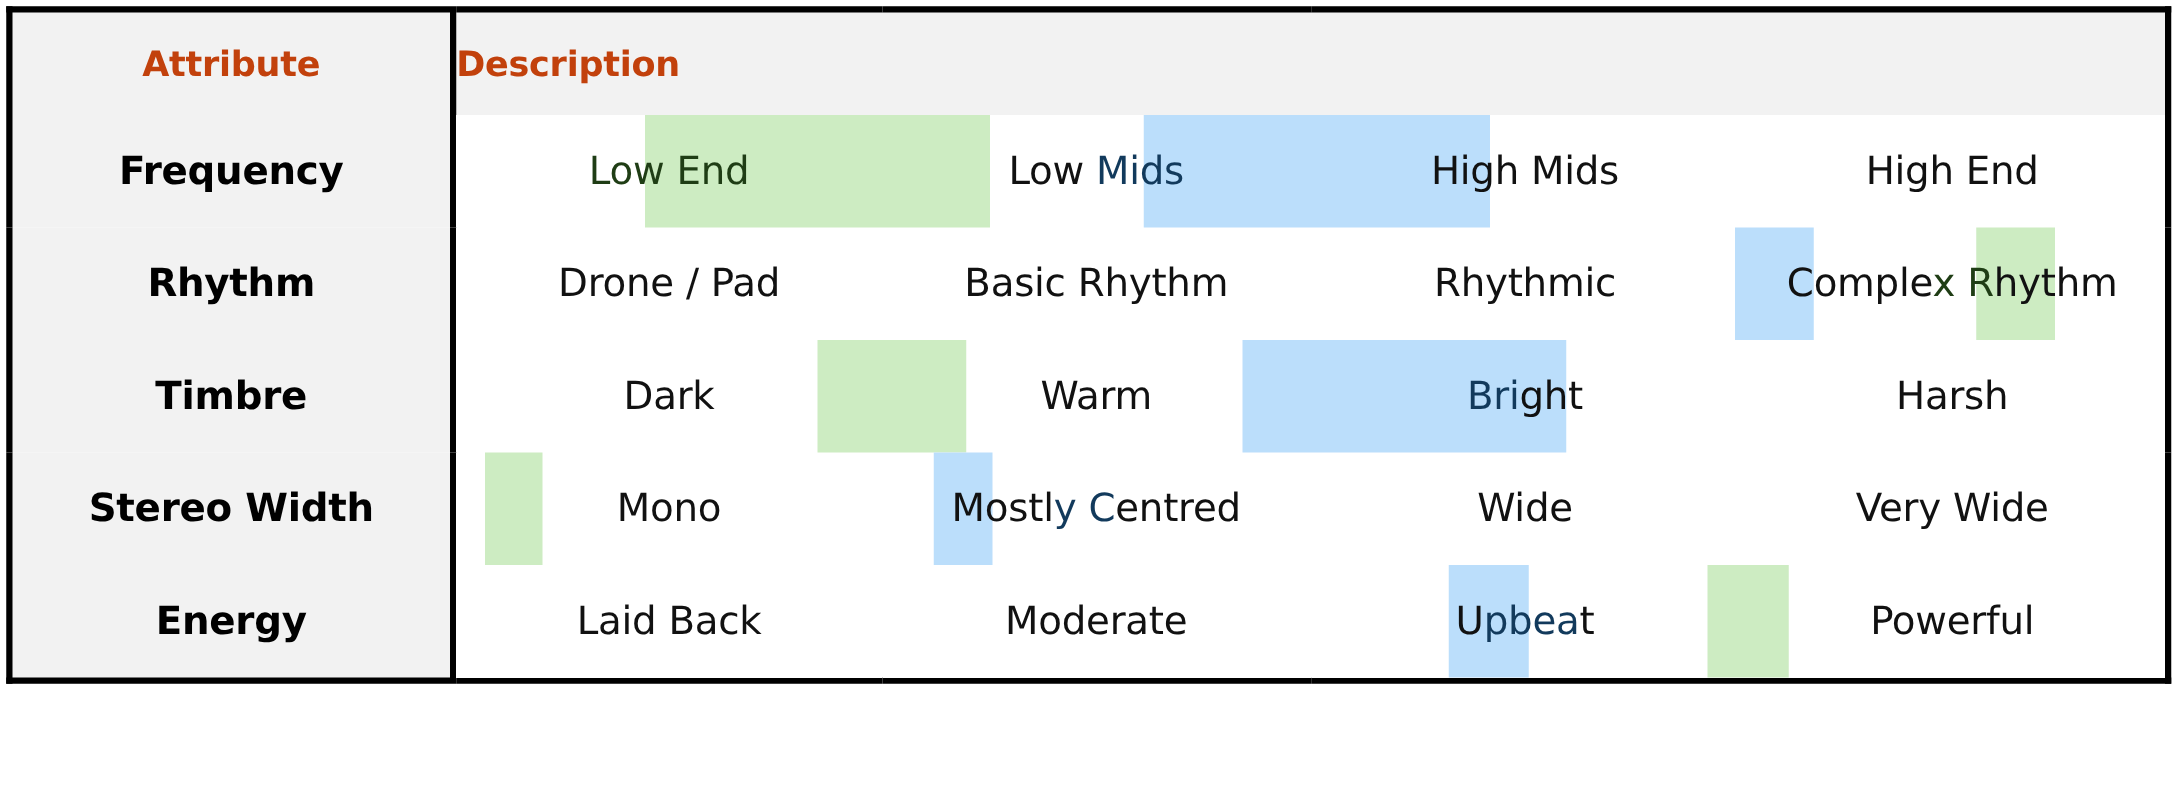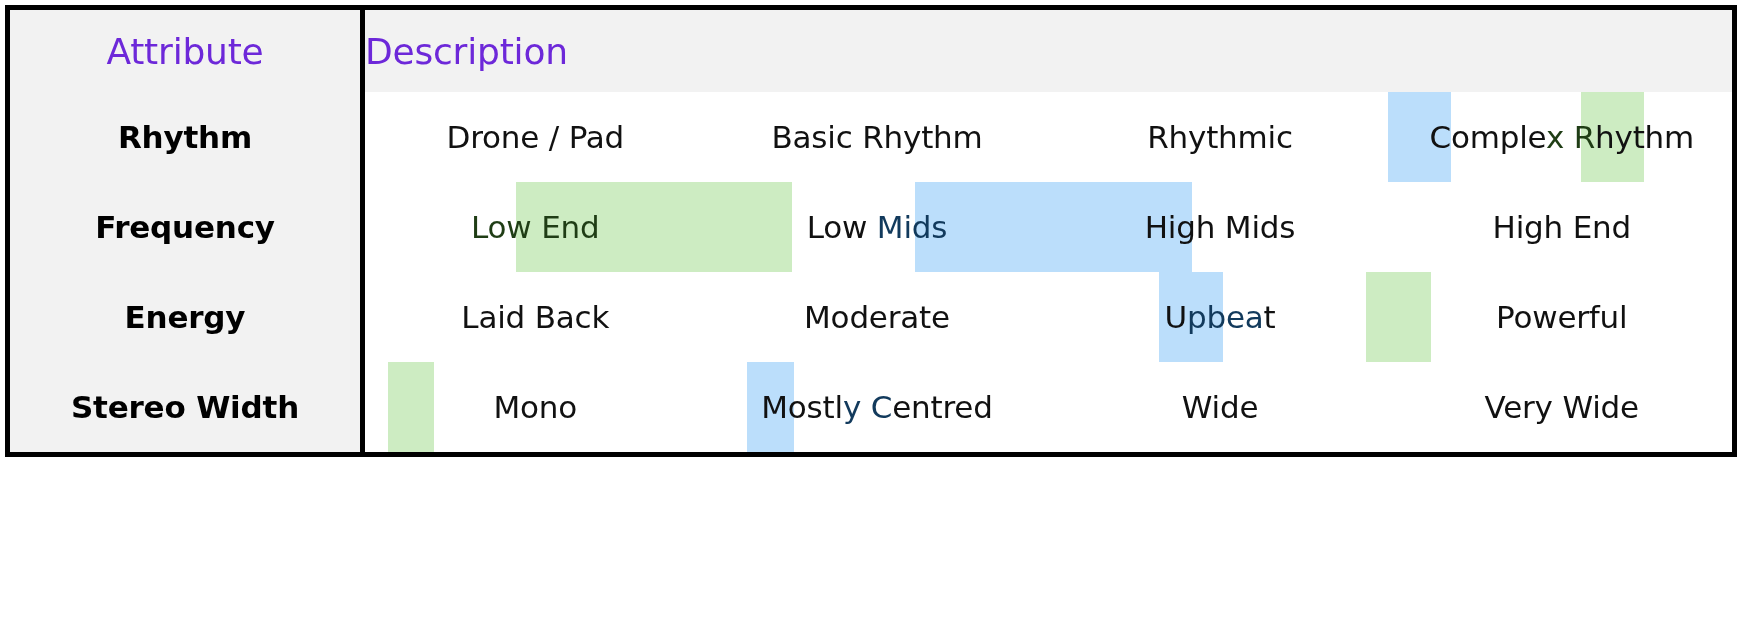--- a/index.html
+++ b/index.html
@@ -42,23 +42,23 @@
     border-bottom: 5px solid #000000;
   }
   .hdr-attr {
     border-right: 5px solid #000000 !important;
     text-align: center;
   }
   .hdr-desc {
     text-align: left;
   }
   .hdr-txt {
-    font-weight: normal;
-    font-size: 36px;
-    color: #6d28d9;
+    font-weight: bold;
+    font-size: 28px;
+    color: #c2410c;
     letter-spacing: -0.2px;
   }
 
   .body-row td {
     height: 90px;
     border-bottom: 5px solid #000000;
     background: #ffffff;
     vertical-align: middle;
   }
   .body-row:last-child td {
@@ -129,54 +129,64 @@
     <tbody id="table-body">
       <tr class="hdr-row">
         <td class="hdr-attr">
           <span class="hdr-txt">Attribute</span>
         </td>
         <td class="hdr-desc" colspan="4">
           <span class="hdr-txt">Description</span>
         </td>
       </tr>
     <tr class="body-row">
+          <td class="attr-cell"><span class="attr-label">Frequency</span></td>
+          <td class="desc-cell"><div class="hl-layer">
+              <div class="hl green" style="left: 151px; width: 276px;"></div>
+              <div class="hl blue" style="left: 550px; width: 277px;"></div>
+            </div><span class="desc-label"><span class="txt-green">Low End</span></span></td>
+          <td class="desc-cell"><span class="desc-label"><span>Low </span><span class="txt-blue">Mids</span></span></td>
+          <td class="desc-cell"><span class="desc-label"><span>High Mids</span></span></td>
+          <td class="desc-cell last-col"><span class="desc-label"><span>High End</span></span></td>
+        </tr>
+        <tr class="body-row">
           <td class="attr-cell"><span class="attr-label">Rhythm</span></td>
           <td class="desc-cell"><div class="hl-layer">
               <div class="hl blue" style="left: 1023px; width: 63px;"></div>
               <div class="hl green" style="left: 1216px; width: 63px;"></div>
             </div><span class="desc-label"><span>Drone / Pad</span></span></td>
           <td class="desc-cell"><span class="desc-label"><span>Basic Rhythm</span></span></td>
           <td class="desc-cell"><span class="desc-label"><span>Rhythmic</span></span></td>
           <td class="desc-cell last-col"><span class="desc-label"><span>Comple</span><span class="txt-green">x R</span><span>hythm</span></span></td>
         </tr>
         <tr class="body-row">
-          <td class="attr-cell"><span class="attr-label">Frequency</span></td>
+          <td class="attr-cell"><span class="attr-label">Timbre</span></td>
           <td class="desc-cell"><div class="hl-layer">
-              <div class="hl green" style="left: 151px; width: 276px;"></div>
-              <div class="hl blue" style="left: 550px; width: 277px;"></div>
-            </div><span class="desc-label"><span class="txt-green">Low End</span></span></td>
-          <td class="desc-cell"><span class="desc-label"><span>Low </span><span class="txt-blue">Mids</span></span></td>
-          <td class="desc-cell"><span class="desc-label"><span>High Mids</span></span></td>
-          <td class="desc-cell last-col"><span class="desc-label"><span>High End</span></span></td>
+              <div class="hl green" style="left: 289px; width: 119px;"></div>
+              <div class="hl blue" style="left: 629px; width: 259px;"></div>
+            </div><span class="desc-label"><span>Dark</span></span></td>
+          <td class="desc-cell"><span class="desc-label"><span>Warm</span></span></td>
+          <td class="desc-cell"><span class="desc-label"><span class="txt-blue">Bri</span><span>ght</span></span></td>
+          <td class="desc-cell last-col"><span class="desc-label"><span>Harsh</span></span></td>
+        </tr>
+        <tr class="body-row">
+          <td class="attr-cell"><span class="attr-label">Stereo Width</span></td>
+          <td class="desc-cell"><div class="hl-layer">
+              <div class="hl green" style="left: 23px; width: 46px;"></div>
+              <div class="hl blue" style="left: 382px; width: 47px;"></div>
+            </div><span class="desc-label"><span>Mono</span></span></td>
+          <td class="desc-cell"><span class="desc-label"><span>Mostl</span><span class="txt-blue">y C</span><span>entred</span></span></td>
+          <td class="desc-cell"><span class="desc-label"><span>Wide</span></span></td>
+          <td class="desc-cell last-col"><span class="desc-label"><span>Very Wide</span></span></td>
         </tr>
         <tr class="body-row">
           <td class="attr-cell"><span class="attr-label">Energy</span></td>
           <td class="desc-cell"><div class="hl-layer">
               <div class="hl blue" style="left: 794px; width: 64px;"></div>
               <div class="hl green" style="left: 1001px; width: 65px;"></div>
             </div><span class="desc-label"><span>Laid Back</span></span></td>
           <td class="desc-cell"><span class="desc-label"><span>Moderate</span></span></td>
           <td class="desc-cell"><span class="desc-label"><span>U</span><span class="txt-blue">pbea</span><span>t</span></span></td>
           <td class="desc-cell last-col"><span class="desc-label"><span>Powerful</span></span></td>
         </tr>
-        <tr class="body-row">
-          <td class="attr-cell"><span class="attr-label">Stereo Width</span></td>
-          <td class="desc-cell"><div class="hl-layer">
-              <div class="hl green" style="left: 23px; width: 46px;"></div>
-              <div class="hl blue" style="left: 382px; width: 47px;"></div>
-            </div><span class="desc-label"><span>Mono</span></span></td>
-          <td class="desc-cell"><span class="desc-label"><span>Mostl</span><span class="txt-blue">y C</span><span>entred</span></span></td>
-          <td class="desc-cell"><span class="desc-label"><span>Wide</span></span></td>
-          <td class="desc-cell last-col"><span class="desc-label"><span>Very Wide</span></span></td>
-        </tr>
       </tbody>
   </table>
 </div>
 
 </body></html>

